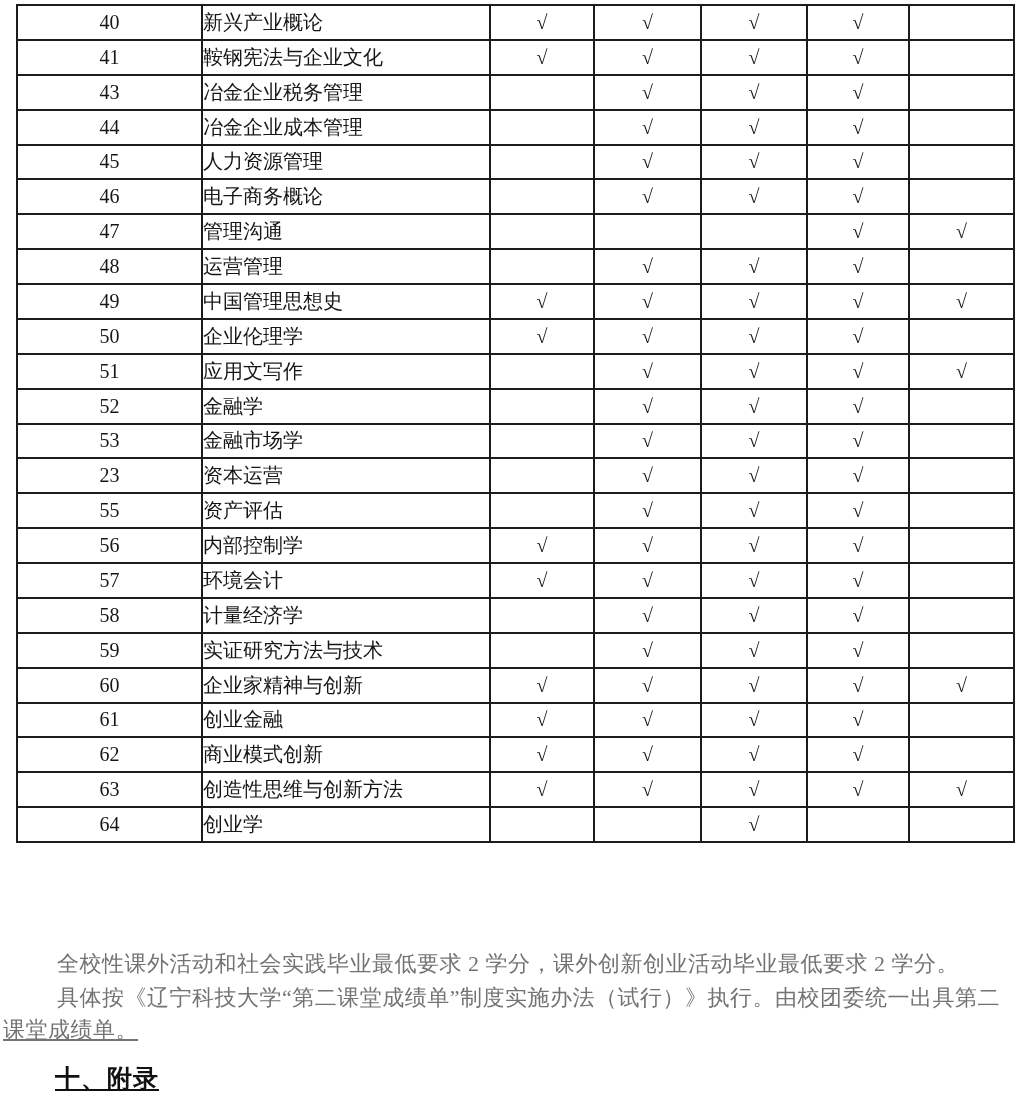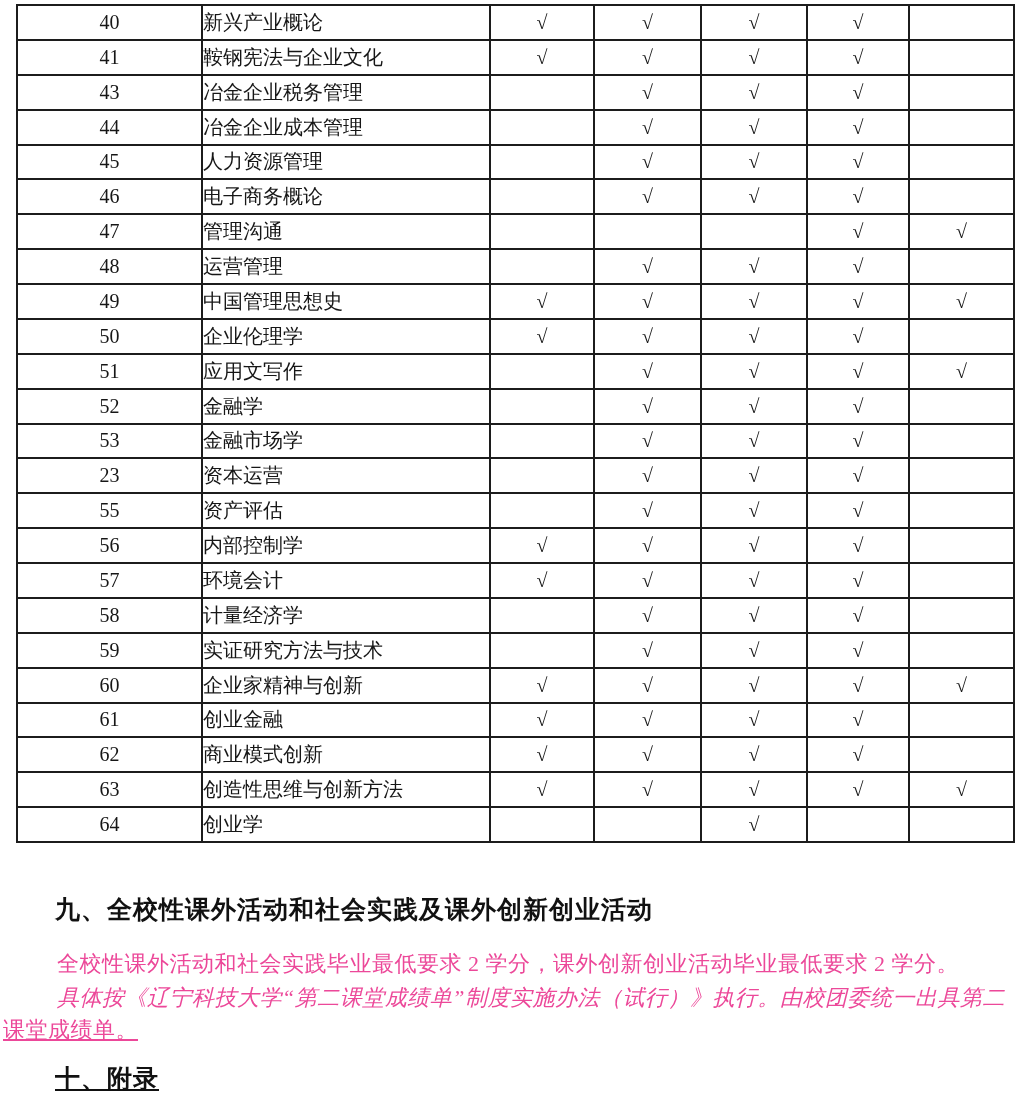--- a/index.html
+++ b/index.html
@@ -52,27 +52,27 @@
     font-family: "Liberation Sans", "DejaVu Sans", sans-serif;
     font-weight: 700;
     font-size: 25px;
     color: #111111;
     white-space: nowrap;
     letter-spacing: 1px;
   }
   .bodyline {
     position: absolute;
     font-size: 22px;
-    color: #ec4899;
+    color: #737373;
     white-space: nowrap;
     letter-spacing: 0.5px;
   }
   #heading-9  { left: 55px;  top: 893px; }
   #para-1     { left: 57px;  top: 949px; }
-  #para-2-l1  { left: 57px;  top: 983px; font-style: italic; }
+  #para-2-l1  { left: 57px;  top: 983px; }
   #para-2-l2  { left: 3px;   top: 1015px; text-decoration: underline; }
   #heading-10 { left: 55px;  top: 1062px; text-decoration: underline; }
 </style>
 </head>
 <body>
 
 <div class="page">
 
   <table class="courses">
     <colgroup>
@@ -297,21 +297,20 @@
           <td class="col-name">创业学</td>
           <td class="col-check"></td>
           <td class="col-check"></td>
           <td class="col-check">√</td>
           <td class="col-check"></td>
           <td class="col-check"></td>
         </tr>
       </tbody>
   </table>
 
-  <div class="heading" id="heading-9">九、全校性课外活动和社会实践及课外创新创业活动</div>
 
   <div class="bodyline" id="para-1">全校性课外活动和社会实践毕业最低要求 2 学分，课外创新创业活动毕业最低要求 2 学分。</div>
 
   <div class="bodyline" id="para-2-l1">具体按《辽宁科技大学“第二课堂成绩单”制度实施办法（试行）》执行。由校团委统一出具第二</div>
 
   <div class="bodyline" id="para-2-l2">课堂成绩单。</div>
 
   <div class="heading" id="heading-10">十、附录</div>
 
 </div>

